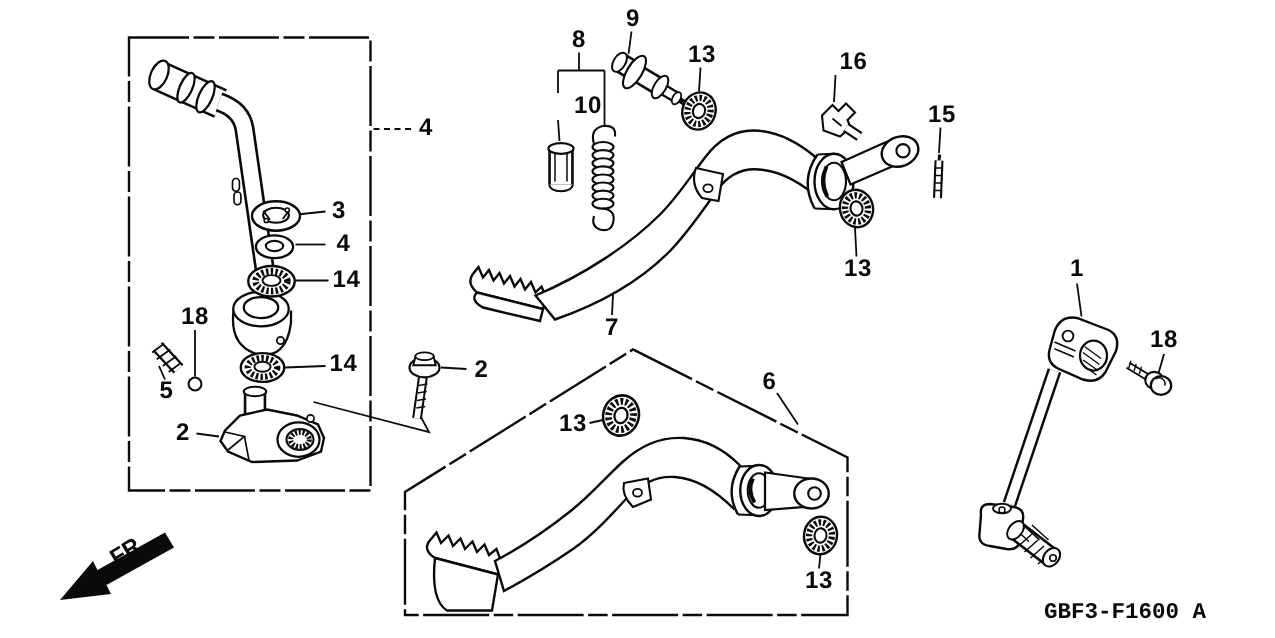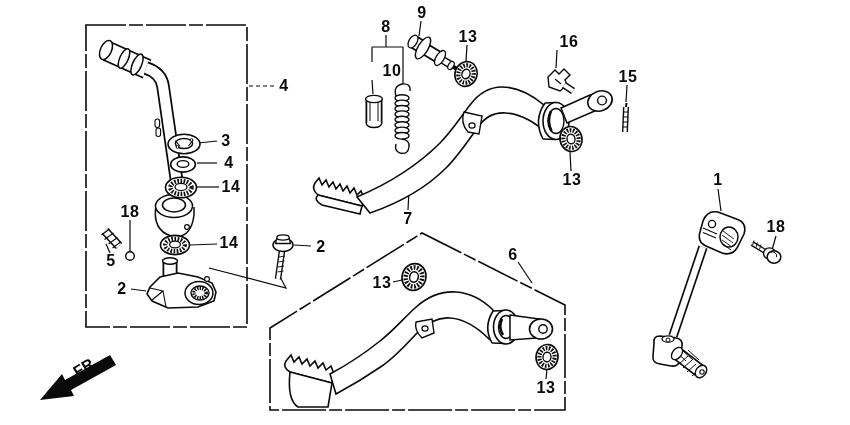--- a/index.html
+++ b/index.html
@@ -259,13 +259,14 @@
       <span class="callout" style="left: 628px; top: 77px;">15</span>
       <span class="callout" style="left: 572px; top: 180px;">13</span>
       <span class="callout" style="left: 408px; top: 219px;">7</span>
       <span class="callout" style="left: 321px; top: 247px;">2</span>
       <span class="callout" style="left: 513px; top: 255px;">6</span>
       <span class="callout" style="left: 382px; top: 283px;">13</span>
       <span class="callout" style="left: 546px; top: 388px;">13</span>
       <span class="callout" style="left: 718px; top: 180px;">1</span>
       <span class="callout" style="left: 776px; top: 227px;">18</span>
     </div>
+<div class="figure-code">GBF3-F1600 A</div>
 </div>
 
 </body></html>

